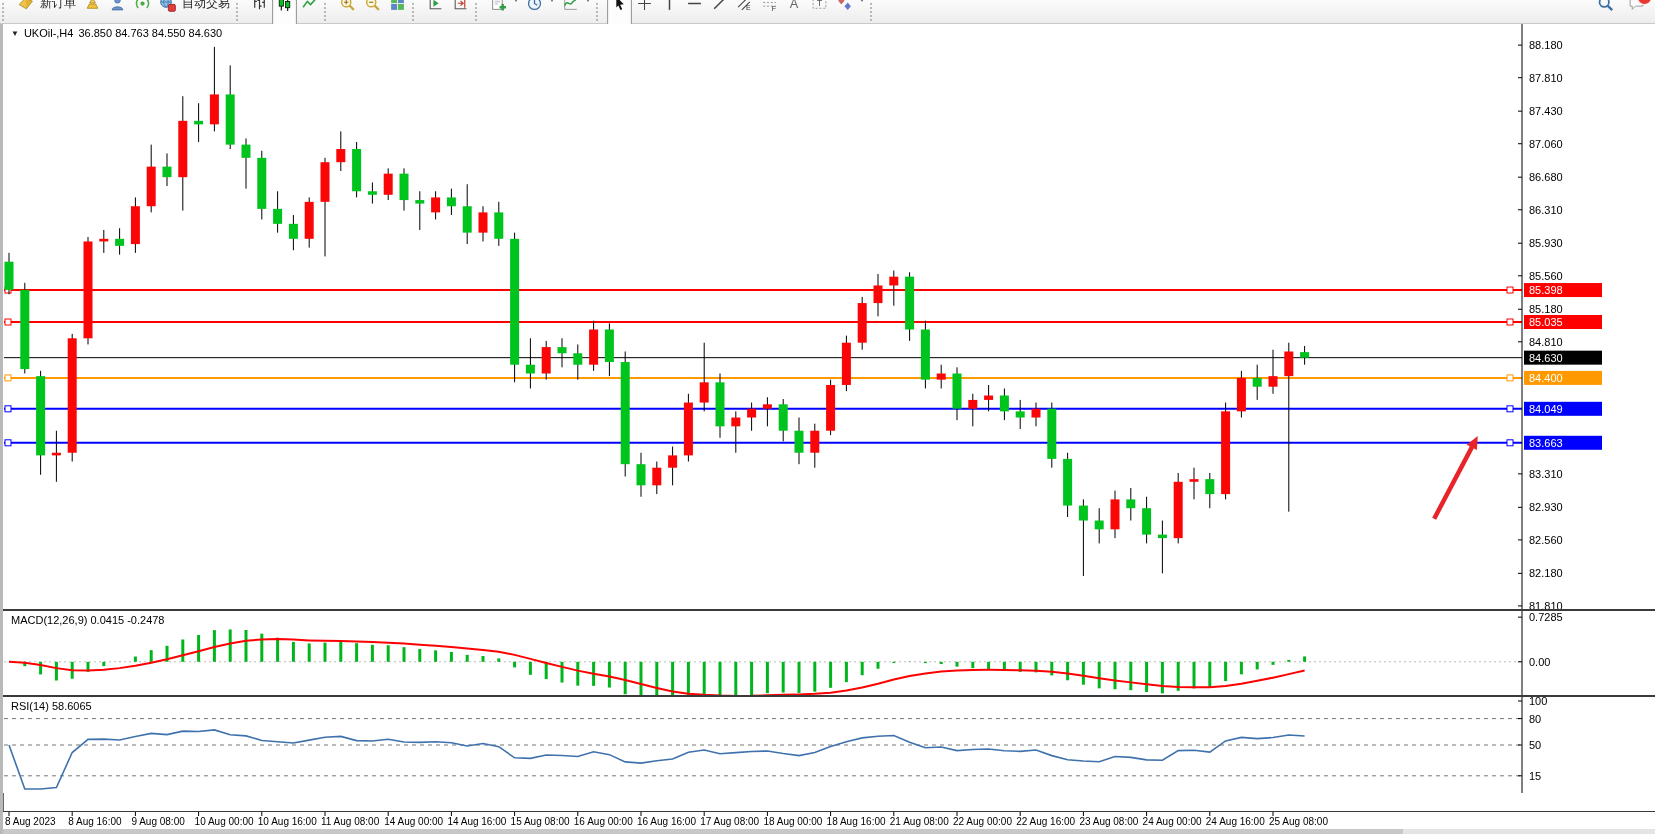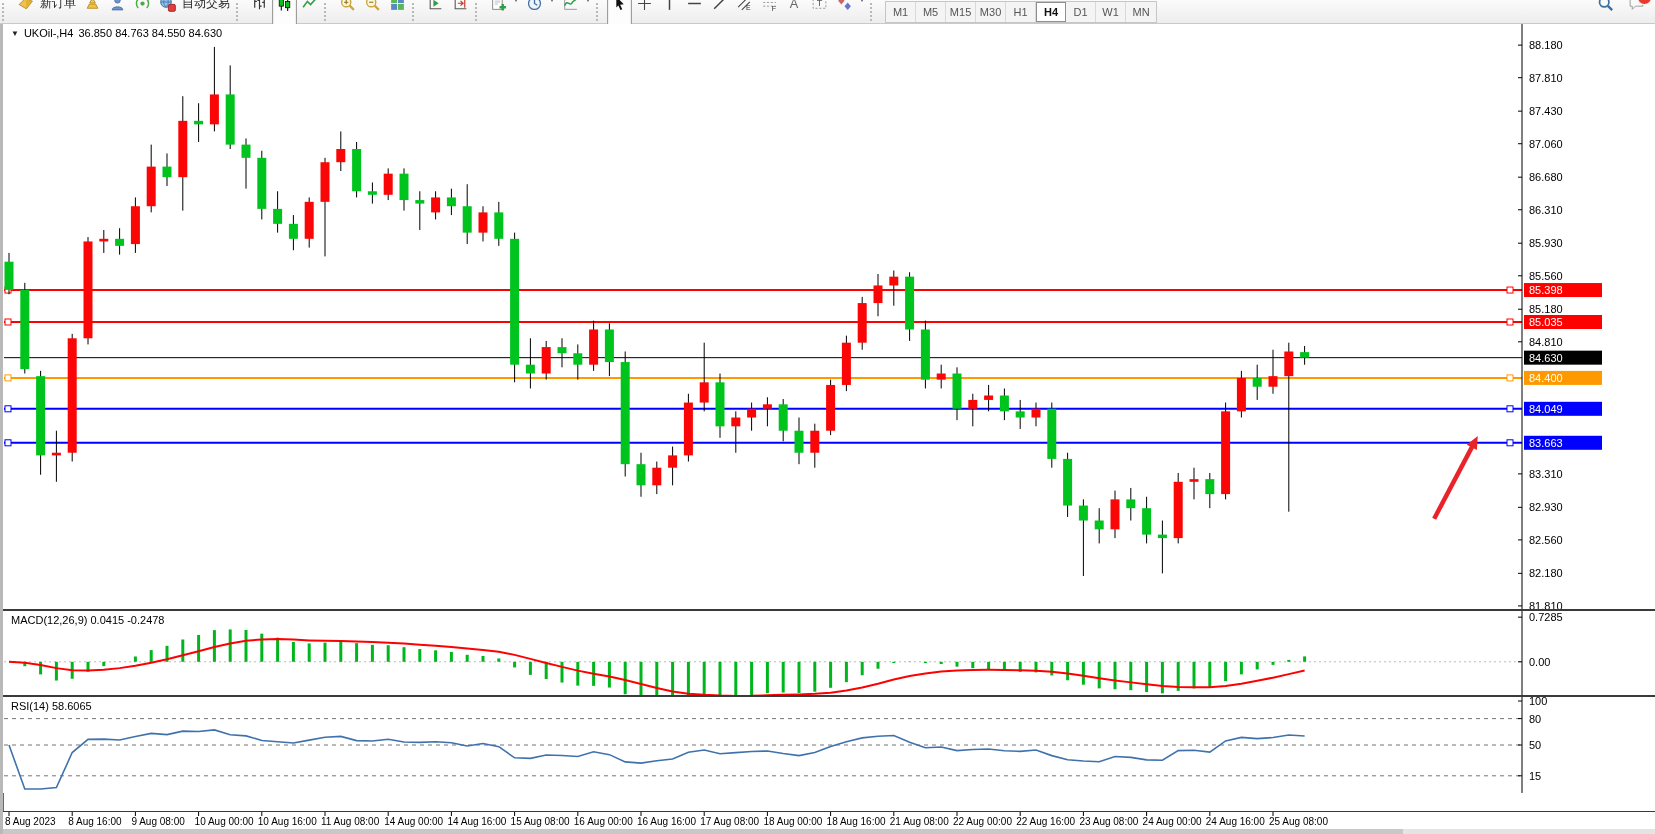--- a/index.html
+++ b/index.html
@@ -202,31 +202,20 @@
         </svg>
       </button>
       <button class="tb-btn">
         <svg viewBox="0 0 16 16" width="17" height="17">
           <path d="M5 2 L8 5.5 L5 9 L2 5.5 Z" fill="#cc6666"></path>
           <path d="M11 7 L14 10.5 L11 14 L8 10.5 Z" fill="#6677cc"></path>
         </svg>
         <span class="caret">▾</span>
       </button>
       <span class="grip"></span>
-      <span class="tf-box">
-        <span class="tf-btn">M1</span>
-        <span class="tf-btn">M5</span>
-        <span class="tf-btn">M15</span>
-        <span class="tf-btn">M30</span>
-        <span class="tf-btn">H1</span>
-        <span class="tf-btn active">H4</span>
-        <span class="tf-btn">D1</span>
-        <span class="tf-btn">W1</span>
-        <span class="tf-btn">MN</span>
-      </span>
       <span class="tb-right">
         <button class="tb-btn" style="margin-left:6px;">
           <svg viewBox="0 0 16 16" width="17" height="17">
             <circle cx="6.8" cy="6.8" r="4.4" fill="none" stroke="#3c6e9f" stroke-width="1.6"></circle>
             <path d="M10.2 10.2 L14.3 14.3" stroke="#3c6e9f" stroke-width="2.2"></path>
           </svg>
         </button>
         <button class="tb-btn" style="margin-left:6px;">
           <span class="badge"><svg viewBox="0 0 16 16" width="17" height="17">
               <path d="M2 3 h12 v7.5 h-7 l-3 3 v-3 h-2 z" fill="#fafafa" stroke="#999" stroke-width="0.9"></path>

